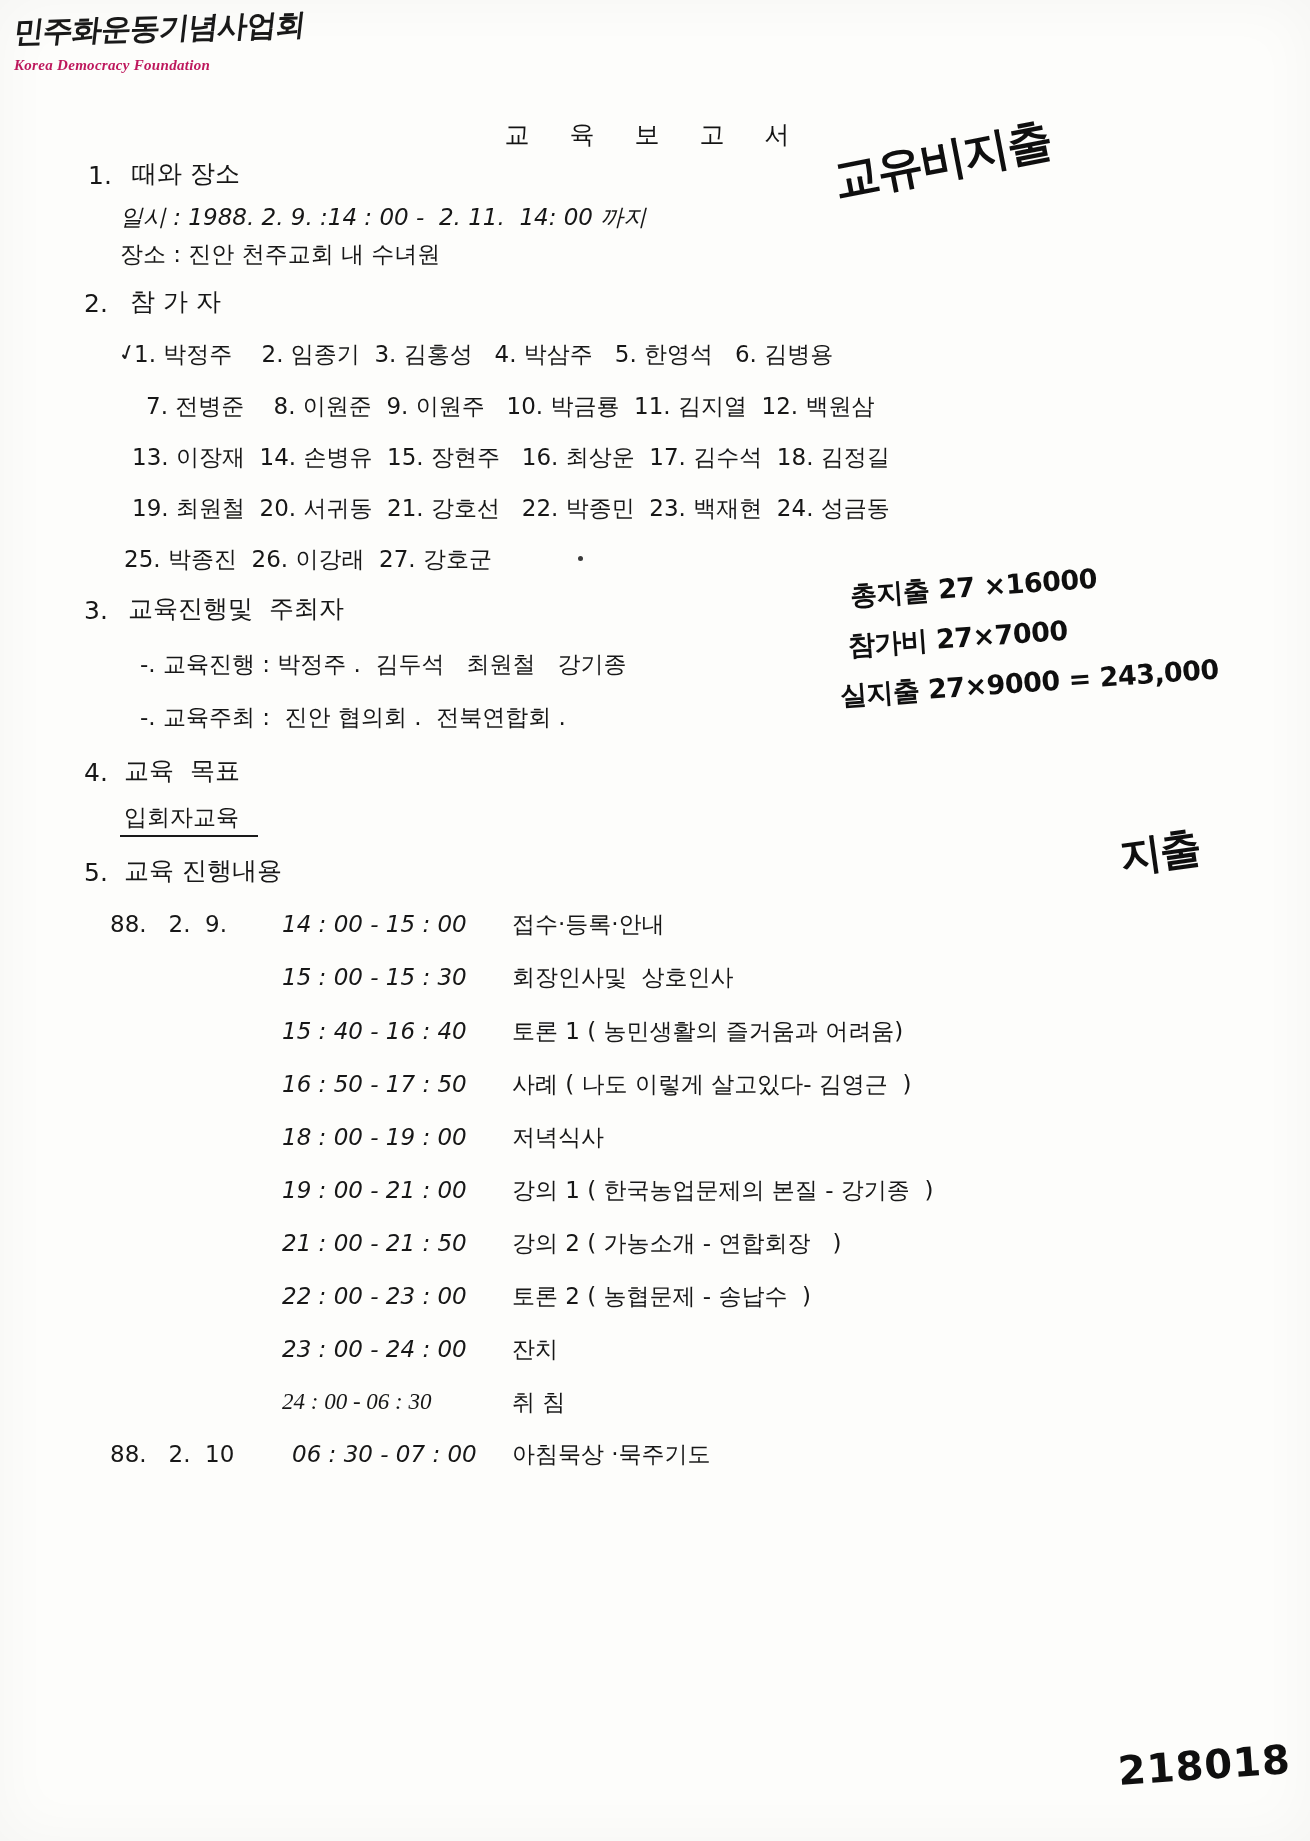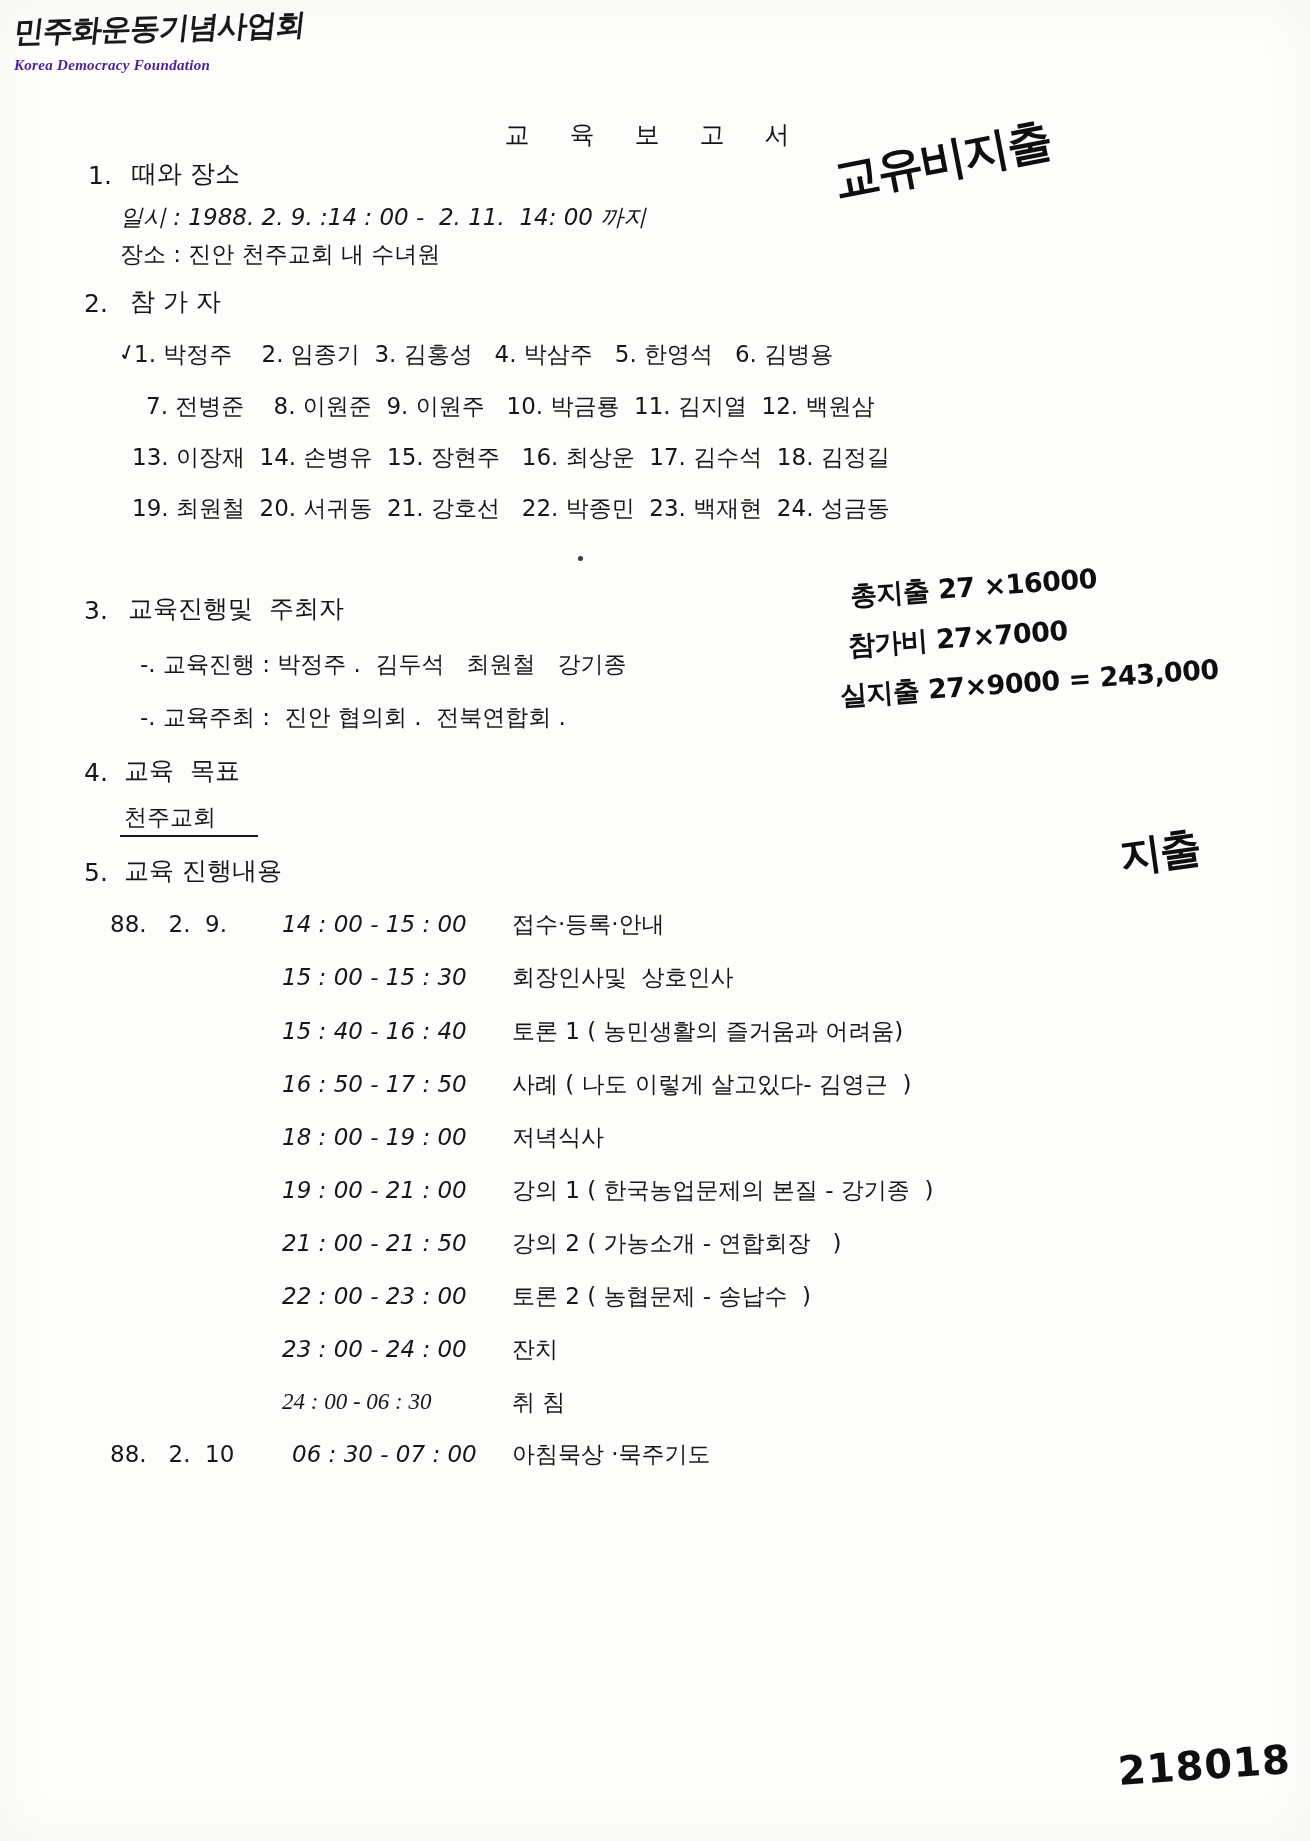--- a/index.html
+++ b/index.html
@@ -42,21 +42,21 @@
     transform: skewX(-8deg) rotate(-1.5deg);
     transform-origin: left center;
     white-space: nowrap;
   }
   .logo-en {
     margin-top: 4px;
     font-family: "Liberation Serif", serif;
     font-size: 15px;
     font-weight: 700;
     font-style: italic;
-    color: #4c1d95;
+    color: #be185d;
     letter-spacing: 0.3px;
     white-space: nowrap;
   }
 
   
   .doc {
     position: absolute;
     left: 0;
     top: 0;
     width: 1310px;
@@ -162,30 +162,31 @@
     <div class="typed italicish" style="left:120px; top:203px;">일시 : 1988. 2. 9. :14 : 00 -  2. 11.  14: 00 까지</div>
     <div class="typed" style="left:120px; top:240px;">장소 : 진안 천주교회 내 수녀원</div>
 
     <div class="typed heading" style="left:84px; top:288px;">2.</div>
     <div class="typed heading" style="left:130px; top:286px;">참 가 자</div>
     <span class="check-mark" style="left:118px; top:340px;">✓</span>
     <div class="typed" style="left:134px; top:340px;">1. 박정주    2. 임종기  3. 김홍성   4. 박삼주   5. 한영석   6. 김병용</div>
     <div class="typed" style="left:146px; top:392px;">7. 전병준    8. 이원준  9. 이원주   10. 박금룡  11. 김지열  12. 백원삼</div>
     <div class="typed" style="left:132px; top:443px;">13. 이장재  14. 손병유  15. 장현주   16. 최상운  17. 김수석  18. 김정길</div>
     <div class="typed" style="left:132px; top:494px;">19. 최원철  20. 서귀동  21. 강호선   22. 박종민  23. 백재현  24. 성금동</div>
+    <div class="typed" style="left:124px; top:545px;">25. 박종진  26. 이강래  27. 강호군</div>
     <span class="dot-mark" style="left:578px; top:556px;"></span>
 
     <div class="typed heading" style="left:84px; top:595px;">3.</div>
     <div class="typed heading" style="left:128px; top:593px;">교육진행및  주최자</div>
     <div class="typed" style="left:140px; top:650px;">-. 교육진행 : 박정주 .  김두석   최원철   강기종</div>
     <div class="typed" style="left:140px; top:703px;">-. 교육주최 :  진안 협의회 .  전북연합회 .</div>
 
     <div class="typed heading" style="left:84px; top:757px;">4.</div>
     <div class="typed heading" style="left:124px; top:755px;">교육  목표</div>
-    <div class="typed" style="left:124px; top:803px;">천주교회</div>
+    <div class="typed" style="left:124px; top:803px;">입회자교육</div>
     <div class="underline-hand" style="left:120px; top:835px; width:138px;"></div>
 
     <div class="typed heading" style="left:84px; top:857px;">5.</div>
     <div class="typed heading" style="left:124px; top:855px;">교육 진행내용</div>
 
     <div class="typed" style="left:110px; top:910px;">88.   2.  9.</div>
     <div class="typed italicish" style="left:282px; top:910px;">14 : 00 - 15 : 00</div>
     <div class="typed" style="left:512px; top:910px;">접수·등록·안내</div>
 
     <div class="typed italicish" style="left:282px; top:963px;">15 : 00 - 15 : 30</div>

